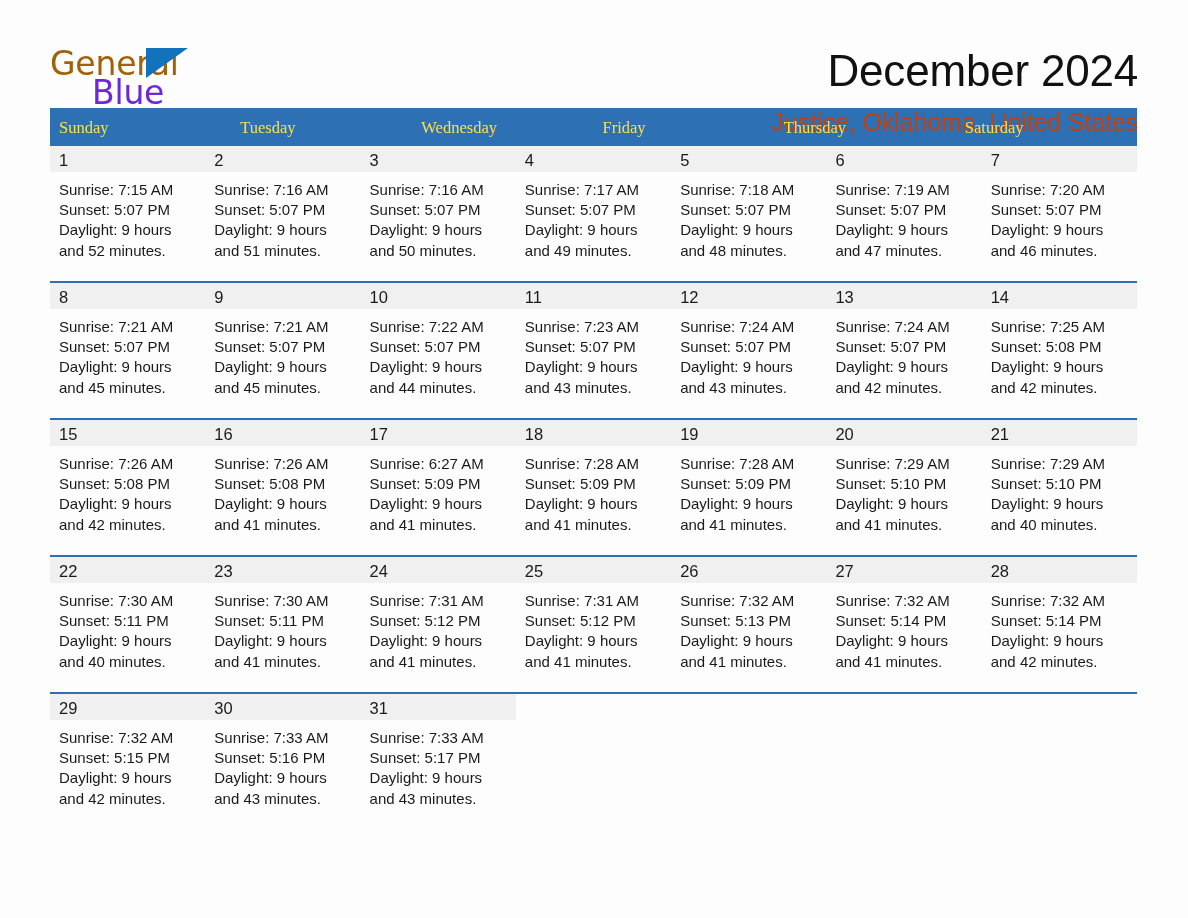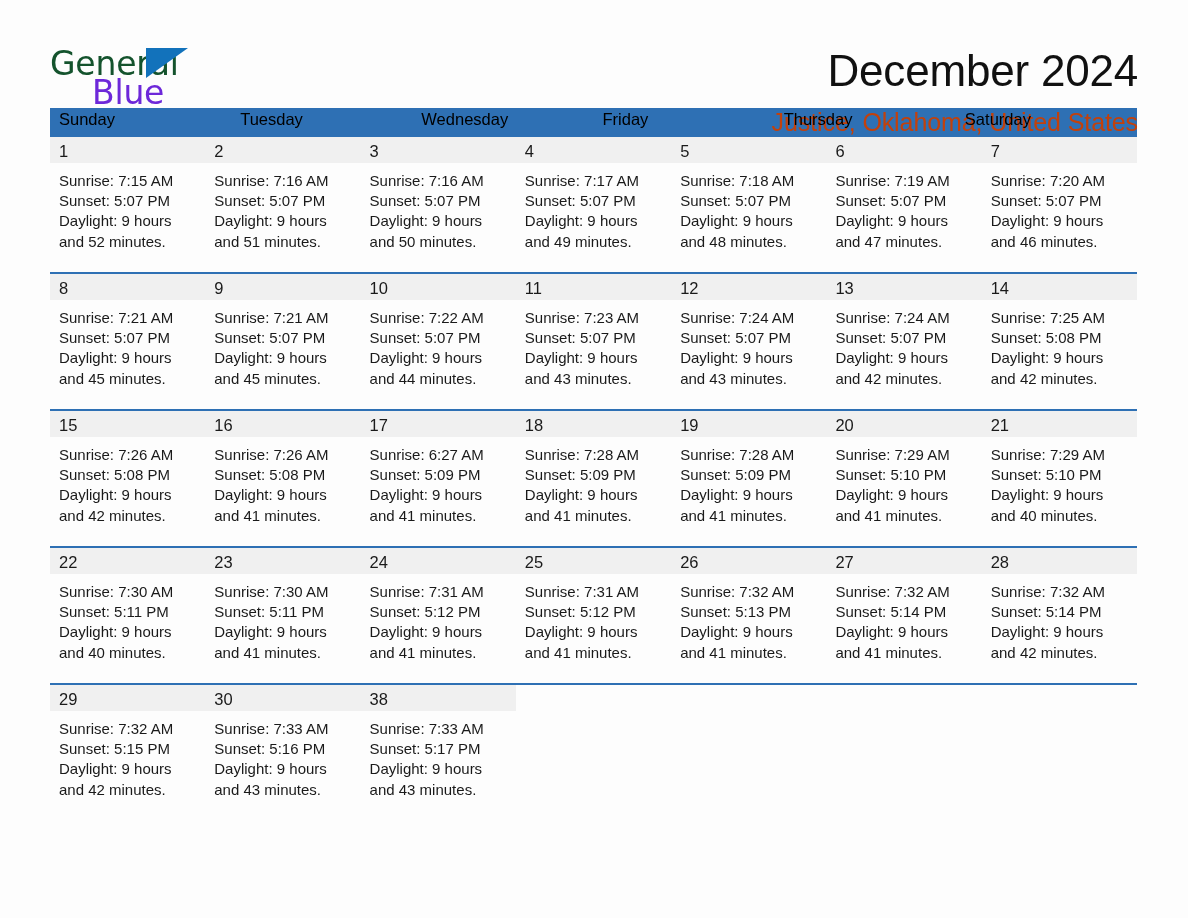--- a/index.html
+++ b/index.html
@@ -39,21 +39,21 @@
     height: 66px;
     flex: 0 0 auto;
   }
   .logo-general {
     position: absolute;
     left: 0;
     top: 2px;
     font-size: 33px;
     line-height: 36px;
     letter-spacing: -0.2px;
-    color: #14532d;
+    color: #a16207;
     font-family: "DejaVu Sans", sans-serif;
     font-weight: 400;
   }
   .logo-triangle {
     position: absolute;
     left: 96px;
     top: 4px;
     width: 0;
     height: 0;
     border-left: 42px solid #1272bb;
@@ -97,25 +97,26 @@
     width: 1087px;
     margin-top: 12px;
   }
 
   .weekday-row {
     display: flex;
     background: #2e70b4;
   }
   .weekday {
     flex: 1 1 0;
-    color: #000000;
+    color: #fde047;
     font-size: 16.5px;
     line-height: 20px;
-    padding: 1px 0 8px 9px;
+    padding: 10px 0 8px 9px;
     box-sizing: border-box;
+    font-family: Liberation Serif, serif;
   }
 
   .week {
     display: flex;
     border-top: 2px solid #2e70b4;
     position: relative;
   }
   .week:first-of-type { border-top: none; }
 
   .day {
@@ -450,21 +451,21 @@
           <div class="day">
             <div class="day-number-band">30</div>
             <div class="day-info">
               <div>Sunrise: 7:33 AM</div>
               <div>Sunset: 5:16 PM</div>
               <div>Daylight: 9 hours</div>
               <div>and 43 minutes.</div>
             </div>
           </div>
           <div class="day">
-            <div class="day-number-band">38</div>
+            <div class="day-number-band">31</div>
             <div class="day-info">
               <div>Sunrise: 7:33 AM</div>
               <div>Sunset: 5:17 PM</div>
               <div>Daylight: 9 hours</div>
               <div>and 43 minutes.</div>
             </div>
           </div>
           <div class="day blank">
             <div class="day-number-band"></div>
             <div class="day-info">

